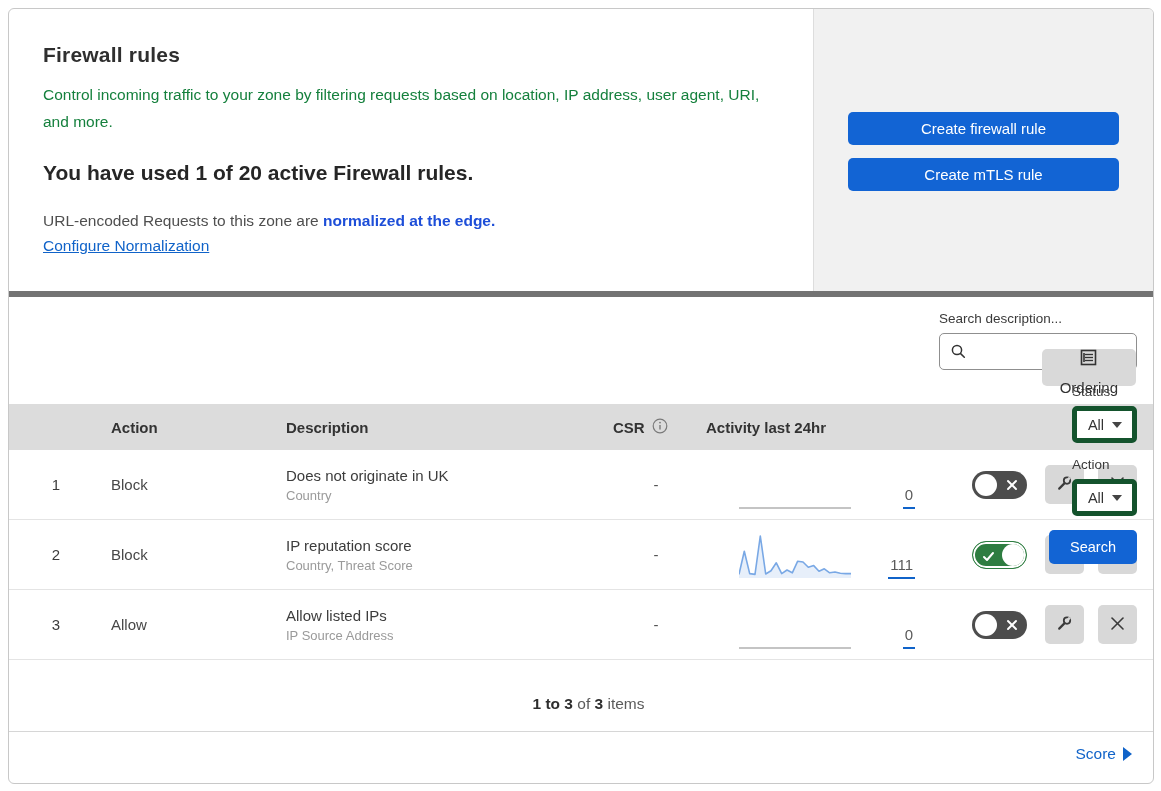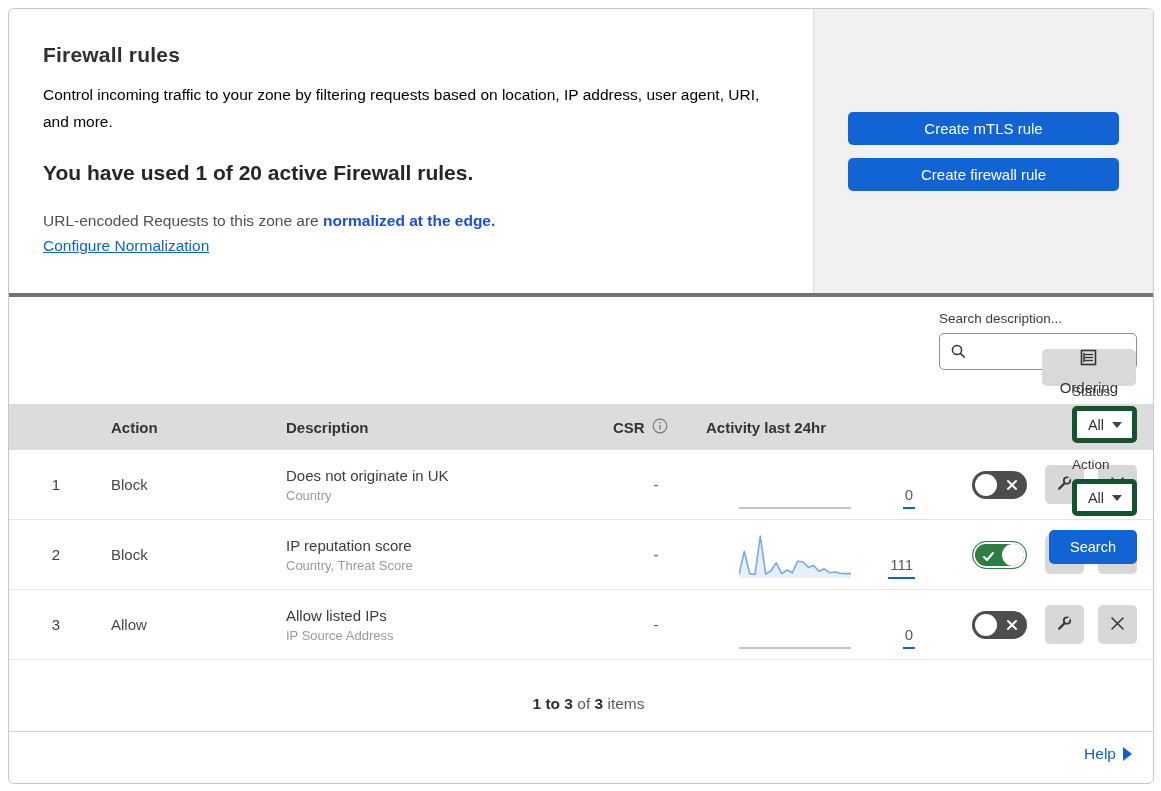--- a/index.html
+++ b/index.html
@@ -2,24 +2,24 @@
 <html style="--accent: #1264d4; --link: #1063c9; --toggle-on: #2e7d41; --sparkline: #79a8e5;"><head>
 <meta charset="utf-8">
 <style>
   * { margin:0; padding:0; box-sizing:border-box; }
   html,body { width:1161px; height:791px; background:#fff;
     font-family:"Liberation Sans","DejaVu Sans",sans-serif; color:#3d3d3d; }
   .card { position:absolute; left:8px; top:8px; width:1146px; height:776px;
     background:#fff; border:1px solid #c8c8c8; border-radius:6px; overflow:hidden; }
 
   
-  .hdr { display:flex; height:288px; border-bottom:4px solid #737373; }
+  .hdr { display:flex; height:288px; border-bottom:6px solid #737373; }
   .hdr-left { width:804px; padding:34px 40px 0 34px; }
   .page-title { font-size:21px; font-weight:600; color:#2f2f2f; letter-spacing:.2px; }
-  .desc { margin-top:15px; font-size:15.5px; line-height:1.72; color:#000000; max-width:745px; }
+  .desc { margin-top:15px; font-size:15.5px; line-height:1.72; color:#15803d; max-width:745px; }
   .usage { margin-top:26px; font-size:21px; font-weight:700; color:#262626; }
   .norm { margin-top:27px; font-size:15.5px; color:#4f4f4f; }
   .norm b { color:#1d4ed8; }
   .cfg-link { display:inline-block; margin-top:7px; font-size:15.5px;
     color:var(--link); text-decoration:underline; cursor:pointer; }
   .hdr-right { flex:1; background:#f1f1f1; border-left:1px solid #ddd;
     display:flex; flex-direction:column; align-items:center; padding-top:103px; gap:13px; }
   .btn-primary { width:271px; height:33px; background:var(--accent); color:#fff;
     border:none; border-radius:5px; font-size:15px; cursor:pointer;
     font-family:inherit; }
@@ -102,22 +102,22 @@
 
   <div class="hdr">
     <div class="hdr-left">
       <div class="page-title">Firewall rules</div>
       <div class="desc">Control incoming traffic to your zone by filtering requests based on location, IP address, user agent, URI, and more.</div>
       <div class="usage">You have used 1 of 20 active Firewall rules.</div>
       <div class="norm"><span>URL-encoded Requests to this zone are </span><b>normalized at the edge.</b></div>
       <a class="cfg-link">Configure Normalization</a>
     </div>
     <div class="hdr-right">
+      <button class="btn-primary">Create firewall rule</button>
       <button class="btn-primary">Create mTLS rule</button>
-      <button class="btn-primary">Create firewall rule</button>
     </div>
   </div>
 
   <div class="filters">
     <div class="f-row">
       <div class="f-group">
         <span class="f-label">Search description...</span>
         <div class="search-wrap">
           <span class="search-icon">
             <svg width="17" height="17" viewBox="0 0 17 17">
@@ -300,18 +300,18 @@
             </svg></span>
         </button>
     </div>
   </div>
 
   <div class="tfoot">
     <span><b>1 to 3</b>&nbsp;<span>of</span>&nbsp;<b>3</b>&nbsp;<span>items</span></span>
   </div>
   <div class="help-bar">
     <a class="help-link">
-      <span>Help</span>
+      <span>Score</span>
       <span class="help-arrow"></span>
     </a>
   </div>
 
 </div>
 
 </body></html>

